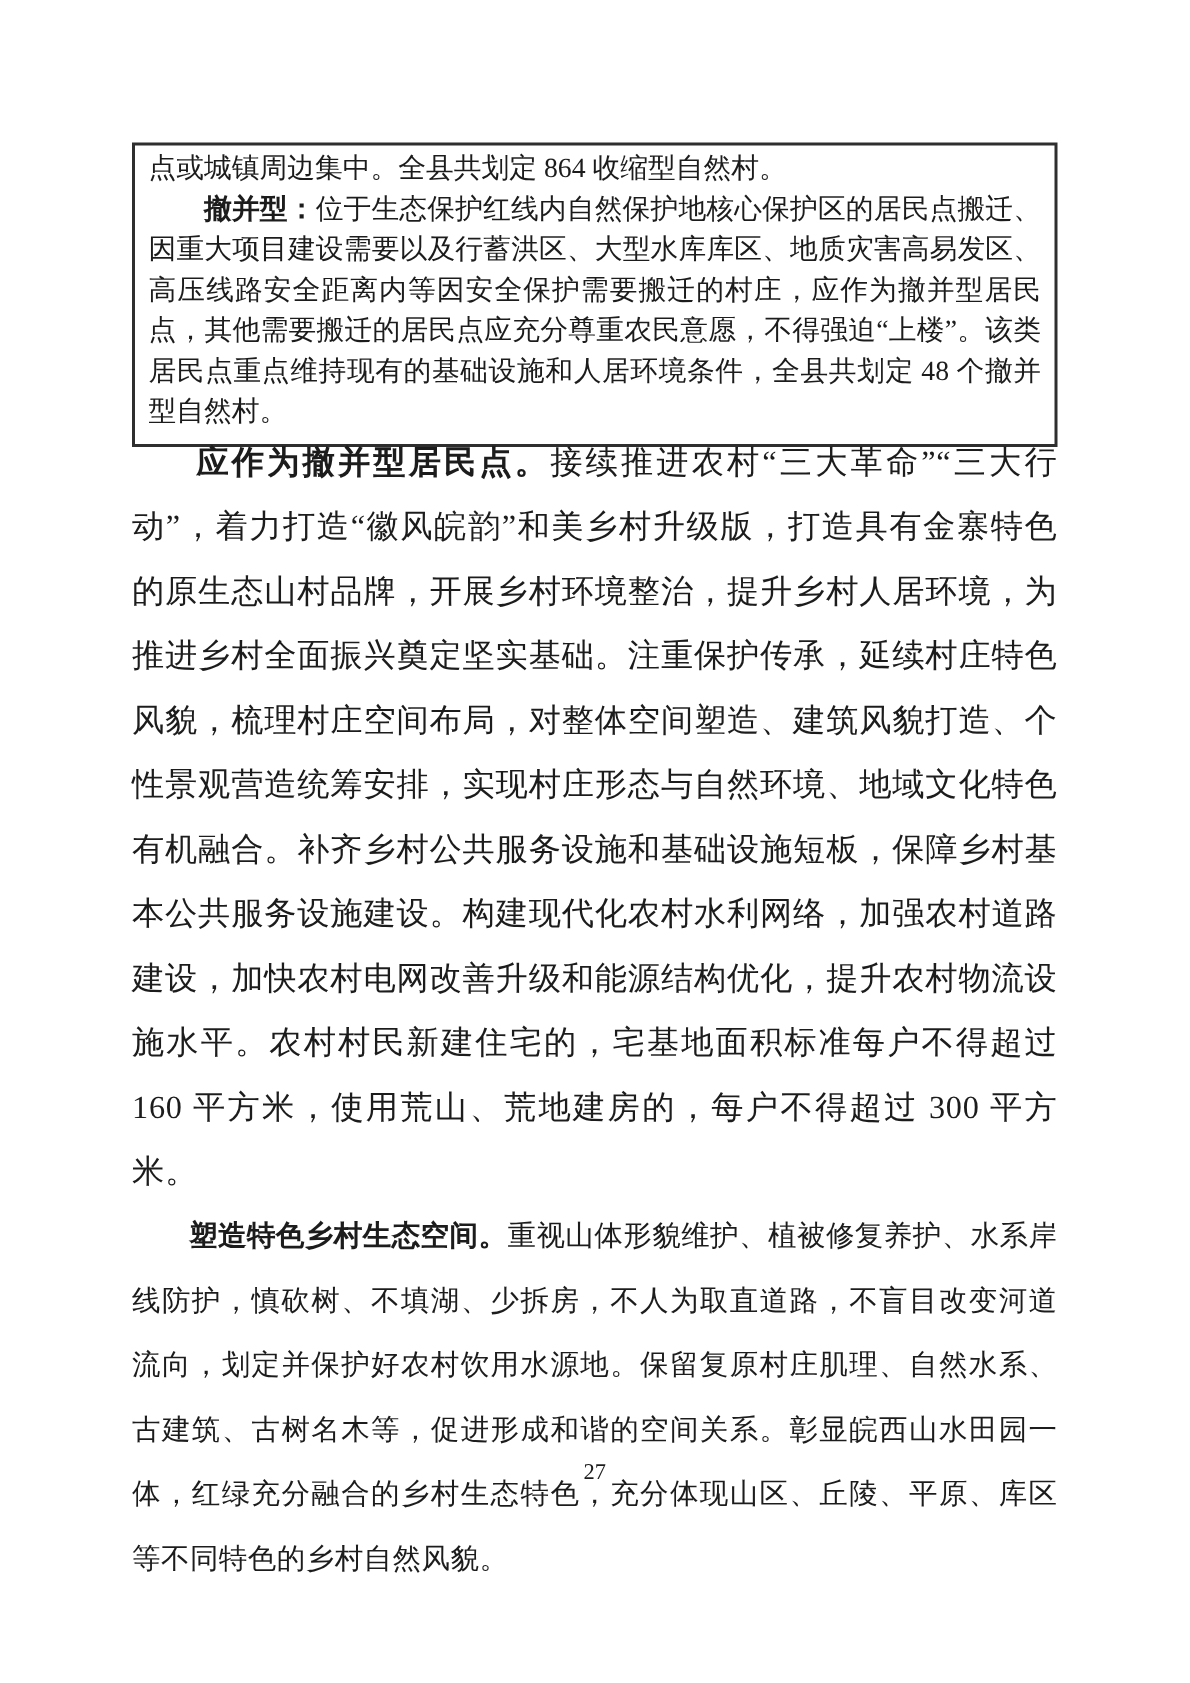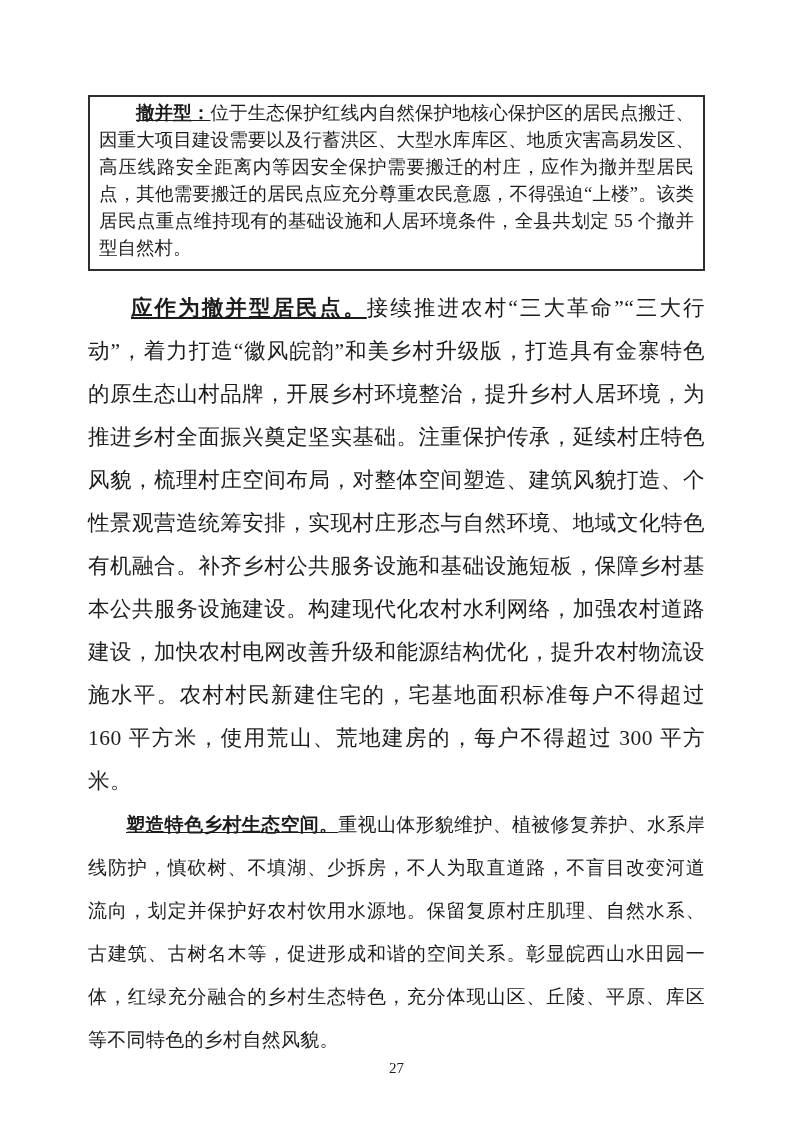--- a/index.html
+++ b/index.html
@@ -31,21 +31,20 @@
   .box-continuation {
     margin: 0;
     text-indent: 0;
   }
   .box-para {
     margin: 0;
     text-indent: 2em;
   }
   .lead {
     font-weight: bold;
-    text-decoration: underline;
   }
   .body-copy {
     position: absolute;
     left: 88px;
     top: 287px;
     width: 617px;
     text-align: justify;
   }
   .para {
     margin: 0;
@@ -56,36 +55,37 @@
     line-height: 43px;
     letter-spacing: 0.5px;
   }
   .para-2 {
     font-size: 19px;
     line-height: 43px;
     letter-spacing: 0.3px;
   }
   .page-number {
     position: absolute;
-    top: 1060px;
+    top: 974px;
     left: 0;
     width: 793px;
     text-align: center;
     font-size: 15px;
     color: #1c1c1c;
   }
 </style>
 </head>
 <body>
 
 <div class="page">
 
   <div class="callout-box">
+    <p class="box-continuation">点或城镇周边集中。全县共划定 864 收缩型自然村。</p>
     <p class="box-para">
-      <span class="lead">撤并型：</span><span>位于生态保护红线内自然保护地核心保护区的居民点搬迁、因重大项目建设需要以及行蓄洪区、大型水库库区、地质灾害高易发区、高压线路安全距离内等因安全保护需要搬迁的村庄，应作为撤并型居民点，其他需要搬迁的居民点应充分尊重农民意愿，不得强迫“上楼”。该类居民点重点维持现有的基础设施和人居环境条件，全县共划定 55 个撤并型自然村。</span>
+      <span class="lead">撤并型：</span><span>位于生态保护红线内自然保护地核心保护区的居民点搬迁、因重大项目建设需要以及行蓄洪区、大型水库库区、地质灾害高易发区、高压线路安全距离内等因安全保护需要搬迁的村庄，应作为撤并型居民点，其他需要搬迁的居民点应充分尊重农民意愿，不得强迫“上楼”。该类居民点重点维持现有的基础设施和人居环境条件，全县共划定 48 个撤并型自然村。</span>
     </p>
   </div>
 
   <div class="body-copy">
     <p class="para para-1">
       <span class="lead">应作为撤并型居民点。</span><span>接续推进农村“三大革命”“三大行动”，着力打造“徽风皖韵”和美乡村升级版，打造具有金寨特色的原生态山村品牌，开展乡村环境整治，提升乡村人居环境，为推进乡村全面振兴奠定坚实基础。注重保护传承，延续村庄特色风貌，梳理村庄空间布局，对整体空间塑造、建筑风貌打造、个性景观营造统筹安排，实现村庄形态与自然环境、地域文化特色有机融合。补齐乡村公共服务设施和基础设施短板，保障乡村基本公共服务设施建设。构建现代化农村水利网络，加强农村道路建设，加快农村电网改善升级和能源结构优化，提升农村物流设施水平。农村村民新建住宅的，宅基地面积标准每户不得超过 160 平方米，使用荒山、荒地建房的，每户不得超过 300 平方米。</span>
     </p>
     <p class="para para-2">
       <span class="lead">塑造特色乡村生态空间。</span><span>重视山体形貌维护、植被修复养护、水系岸线防护，慎砍树、不填湖、少拆房，不人为取直道路，不盲目改变河道流向，划定并保护好农村饮用水源地。保留复原村庄肌理、自然水系、古建筑、古树名木等，促进形成和谐的空间关系。彰显皖西山水田园一体，红绿充分融合的乡村生态特色，充分体现山区、丘陵、平原、库区等不同特色的乡村自然风貌。</span>
     </p>

